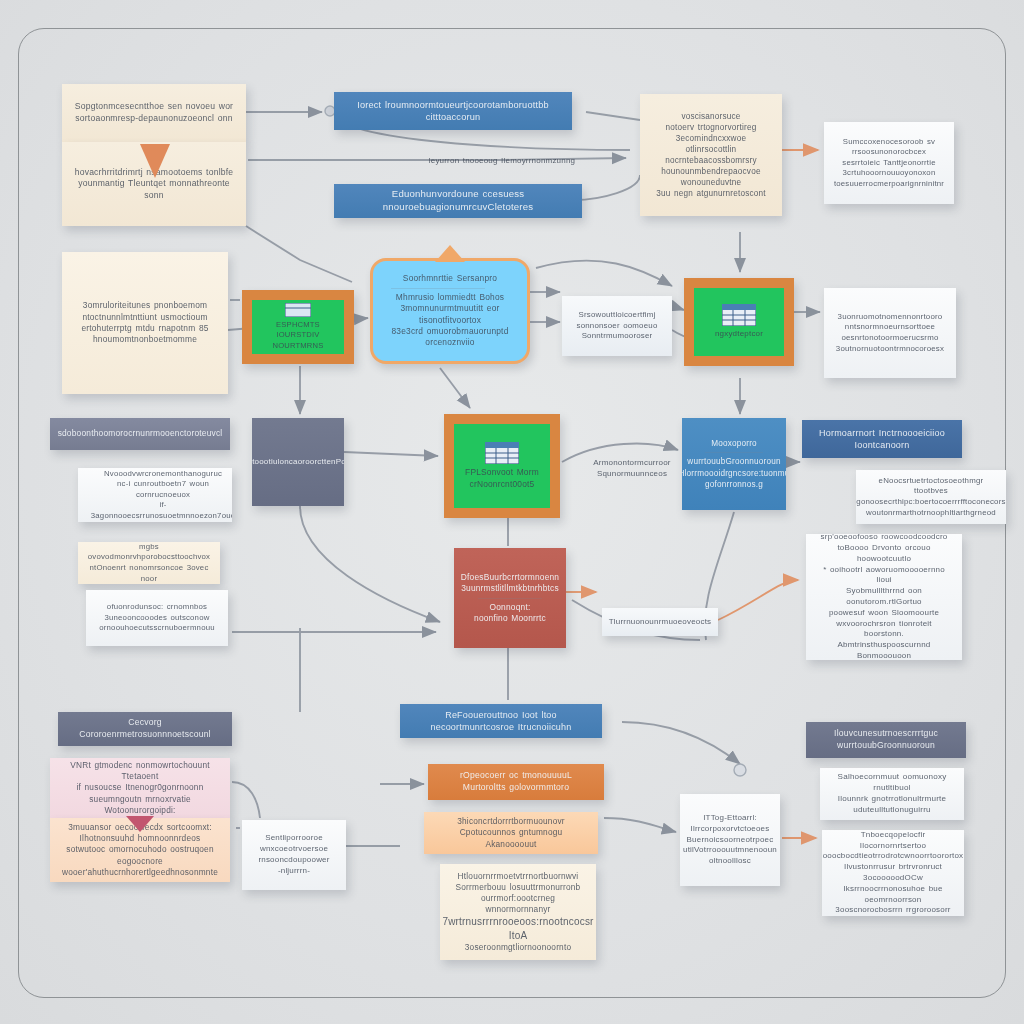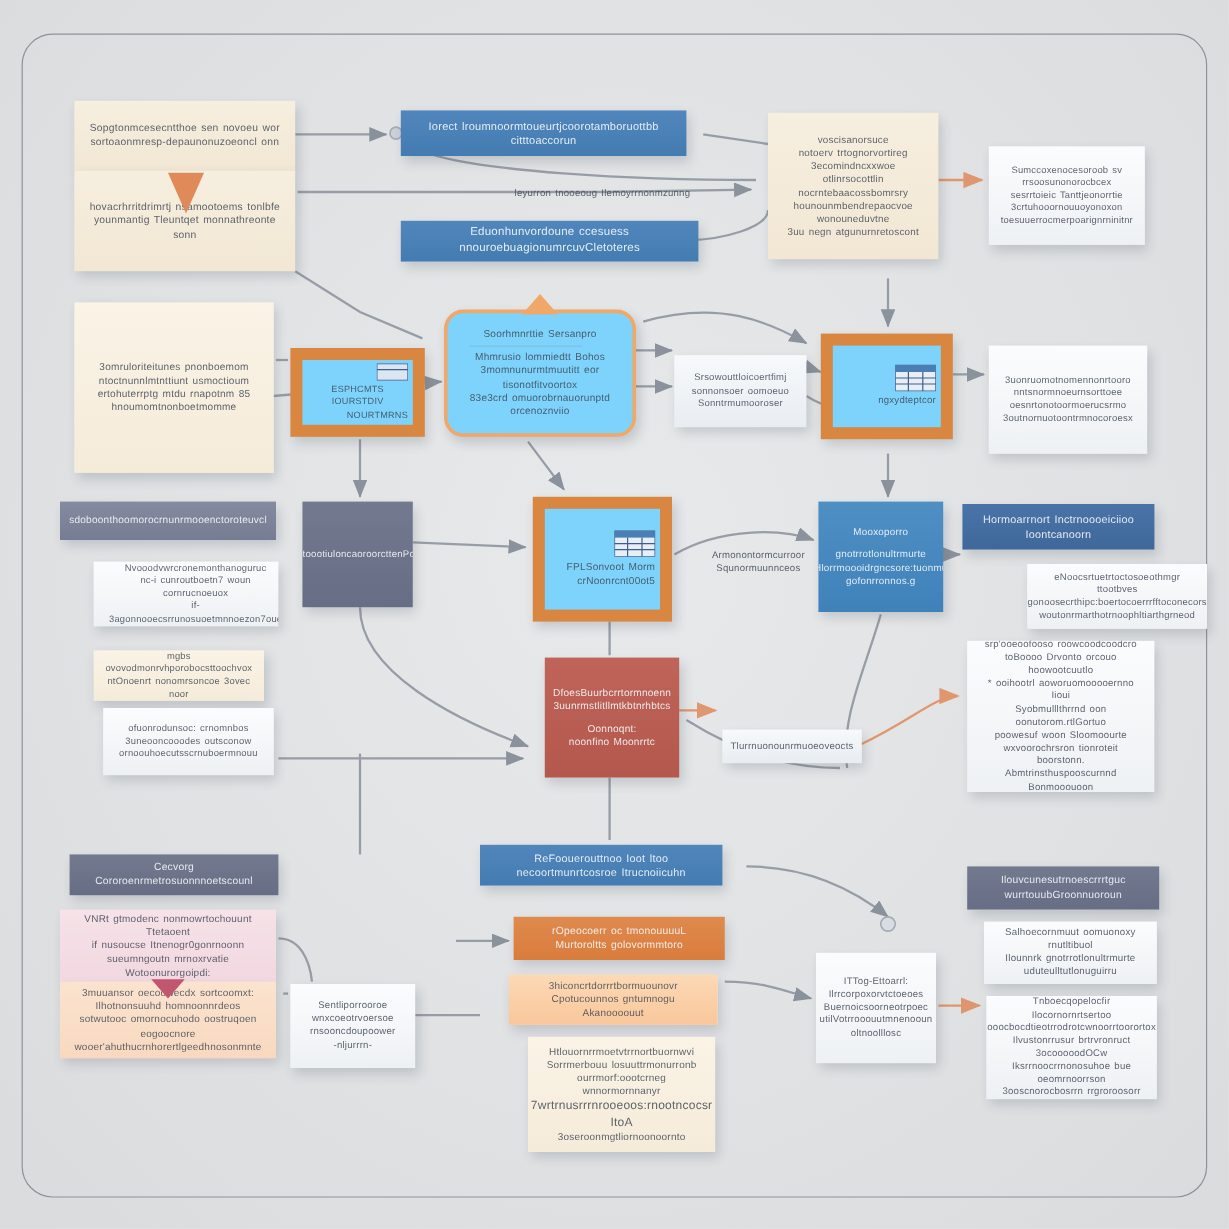--- a/index.html
+++ b/index.html
@@ -52,22 +52,22 @@
   .pink      {background:linear-gradient(180deg,#f6e2e8 0%,#f2d8e0 100%);}
   .peach     {background:linear-gradient(180deg,#fbe3cf 0%,#f8d9bf 100%);}
   .orangeban {background:linear-gradient(180deg,#e08a4e 0%,#d87c3c 100%);}
   .orangelt  {background:linear-gradient(180deg,#fcd9b6 0%,#f9c79a 100%);}
   .red       {background:linear-gradient(180deg,#c06459 0%,#b4574c 100%);}
   .bluemid   {background:linear-gradient(180deg,#4e8fc4 0%,#3f82ba 100%);}
 
   
   .oframe{background:#d98641;padding:10px;}
   .oframe .inner{
-    width:100%;height:100%;background:#7dd3fc;
-    display:flex;flex-direction:column;align-items:flex-end;justify-content:center;
+    width:100%;height:100%;background:#22c55e;
+    display:flex;flex-direction:column;align-items:center;justify-content:center;
     box-sizing:border-box;padding:4px;
   }
 
   
   .hub{
     background:#7dd3fc;border:3px solid #f0a868;border-radius:16px;
     display:flex;flex-direction:column;align-items:center;justify-content:center;
   }
   .hub .tail{
     position:absolute;left:50%;top:-16px;margin-left:-15px;
@@ -314,21 +314,21 @@
     <div class="node none" style="left: 572px; top: 452px; width: 120px; height: 34px; box-shadow: none; background: transparent;">
       <div class="pad" style="height: 100%; display: flex; flex-direction: column; align-items: center; justify-content: center; box-sizing: border-box;">
         <span class="txt" style="font-size: 8px;">Armonontormcurroor</span>
         <span class="txt" style="font-size: 8px;">Squnormuunnceos</span>
       </div>
     </div>
     <div class="node bluemid" style="left: 682px; top: 418px; width: 104px; height: 92px;">
       <div class="pad" style="height: 100%; display: flex; flex-direction: column; align-items: center; justify-content: center; box-sizing: border-box;">
         <span class="txt light" style="font-size: 8.2px;">Mooxoporro</span>
         <div class="sep" style="width: 70%;"></div>
-        <span class="txt light" style="font-size: 8.2px;">gnotrrotlonultrmurte</span>
+        <span class="txt light" style="font-size: 8.2px;">wurrtouubGroonnuoroun</span>
         <span class="txt light" style="font-size: 8.2px;">Hlorrmoooidrgncsore:tuonmu</span>
         <span class="txt light" style="font-size: 8.2px;">gofonrronnos.g</span>
       </div>
     </div>
     <div class="node navy" style="left: 802px; top: 420px; width: 160px; height: 38px;">
       <div class="pad" style="height: 100%; display: flex; flex-direction: column; align-items: center; justify-content: center; box-sizing: border-box;">
         <span class="txt light" style="font-size: 9px;">Hormoarrnort Inctrnoooeiciioo Ioontcanoorn</span>
       </div>
     </div>
     <div class="node white" style="left: 856px; top: 470px; width: 150px; height: 54px;">

